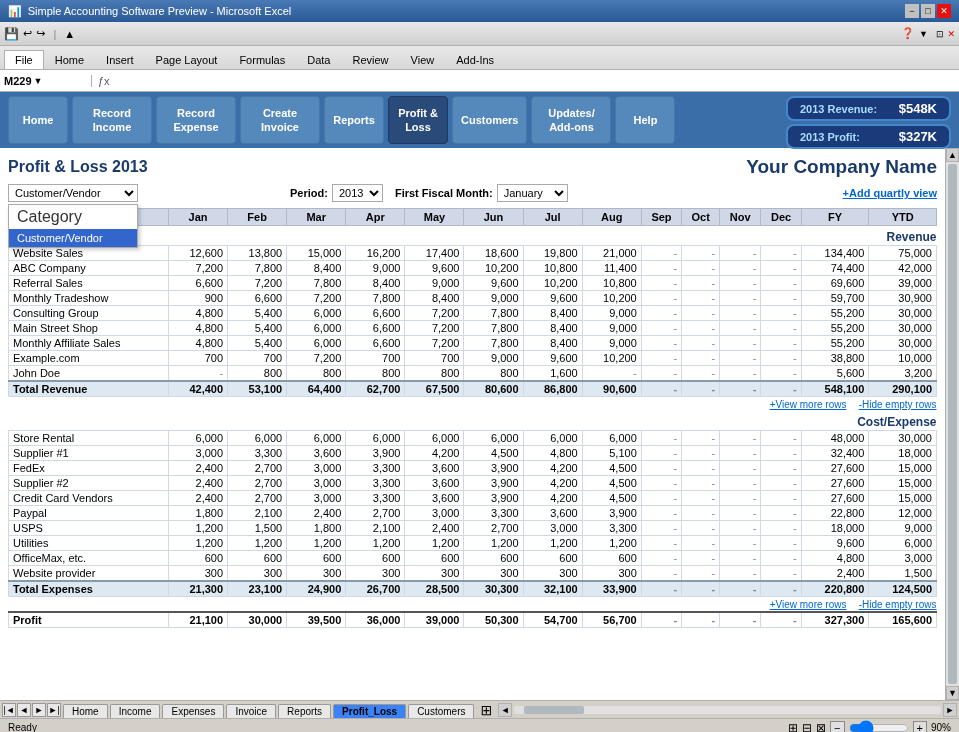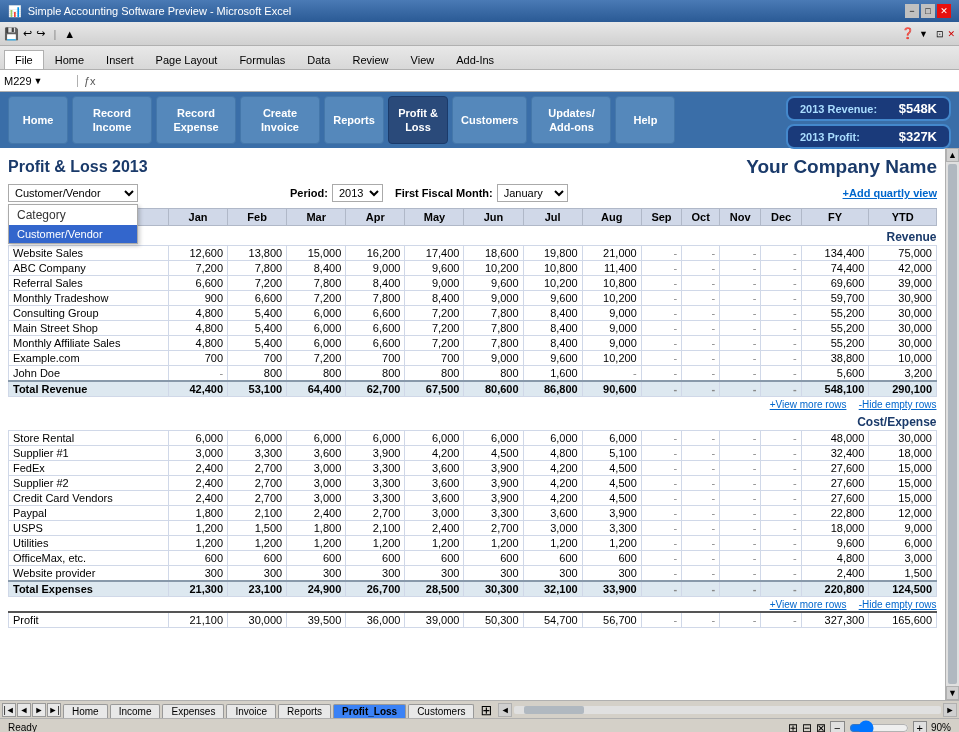--- a/index.html
+++ b/index.html
@@ -16,21 +16,21 @@
     
     .quick-access { background: linear-gradient(to bottom, #e8e8e8, #d0d0d0); height: 24px; display: flex; align-items: center; padding: 0 4px; border-bottom: 1px solid #b0b0b0; gap: 4px; }
 
     
     .ribbon-tabs { background: linear-gradient(to bottom, #e8e8e8, #d8d8d8); height: 24px; display: flex; align-items: flex-end; padding: 0 4px; border-bottom: 1px solid #b0b0b0; }
     .ribbon-tab { padding: 3px 10px; font-size: 11px; cursor: pointer; border: 1px solid transparent; border-bottom: none; }
     .ribbon-tab.active { background: white; border-color: #b0b0b0; border-bottom-color: white; }
 
     
     .formula-bar { background: white; height: 22px; display: flex; align-items: center; border-bottom: 1px solid #b0b0b0; }
-    .cell-ref { width: 78px; border-right: 1px solid #b0b0b0; padding: 0 4px; font-size: 11px; display: flex; align-items: center; }
+    .cell-ref { width: 92px; border-right: 1px solid #b0b0b0; padding: 0 4px; font-size: 11px; display: flex; align-items: center; font-weight: bold; }
     .formula-input { flex: 1; font-size: 11px; padding: 0 4px; }
 
     
     .app-toolbar { background: #3a6ea8; height: 56px; display: flex; align-items: stretch; padding: 4px 8px; gap: 4px; }
     .nav-btn { background: #5588bb; color: white; border: 1px solid #4477aa; border-radius: 4px; padding: 4px 8px; cursor: pointer; font-size: 11px; font-weight: bold; display: flex; flex-direction: column; align-items: center; justify-content: center; min-width: 60px; text-align: center; line-height: 1.3; }
     .nav-btn.active { background: #2a4a7a; border-color: #1a3a6a; }
     .nav-btn-wide { min-width: 80px; }
 
     
     .metric-boxes { display: flex; flex-direction: column; gap: 3px; margin-left: auto; }
@@ -48,21 +48,21 @@
     .filter-select { border: 1px solid #aaa; font-size: 11px; padding: 1px 2px; background: white; }
     .dropdown-container { position: relative; }
     .add-view-link { color: #0066cc; text-decoration: underline; cursor: pointer; font-size: 11px; margin-left: auto; }
 
     
     .data-table { width: 100%; border-collapse: collapse; font-size: 11px; }
     .data-table th { background: #d0d8e8; border: 1px solid #b0b8c8; padding: 2px 4px; text-align: center; font-weight: bold; }
     .data-table td { border: 1px solid #d0d8e8; padding: 1px 4px; text-align: right; }
     .data-table td.label-cell { text-align: left; }
     .total-row td { font-weight: bold; background: #dde8f0; border-top: 2px solid #8899aa; }
-    .profit-row td { font-weight: normal; }
+    .profit-row td { font-weight: bold; }
     .view-link { color: #0066cc; text-decoration: underline; cursor: pointer; font-size: 10px; }
     .dash-cell { color: #888; }
     .sheet-tab { padding: 1px 8px; font-size: 10px; cursor: pointer; border: 1px solid #999; border-bottom: none; background: #e8e8e8; margin-right: 2px; border-radius: 2px 2px 0 0; }
     .sheet-tab.active { background: #3b82f6; font-weight: bold; }
     .sheet-nav-btn { width: 14px; height: 14px; border: 1px solid #999; background: #e8e8e8; cursor: pointer; display: flex; align-items: center; justify-content: center; font-size: 9px; }
 
     
     .status-bar { background: #d4d0c8; height: 18px; display: flex; align-items: center; justify-content: space-between; padding: 0 8px; font-size: 10px; border-top: 1px solid #b0b0b0; }
     .status-right { display: flex; align-items: center; gap: 4px; }
 
@@ -154,21 +154,21 @@
     </div>
 
     <div class="filters-row">
       <div class="dropdown-container" style="position:relative;">
         <select class="filter-select" style="min-width:130px;">
           <option>Customer/Vendor</option>
           <option>Category</option>
         </select>
         
         <div style="position:absolute;top:20px;left:0;background:white;border:1px solid #aaa;z-index:100;min-width:130px;box-shadow:2px 2px 4px rgba(0,0,0,0.2);">
-          <div style="padding:3px 8px;font-size:12px;cursor:pointer;color:#333;">Category</div>
+          <div style="padding:3px 8px;font-size:16px;cursor:pointer;color:#333;">Category</div>
           <div style="padding:3px 8px;font-size:11px;cursor:pointer;background:#3366cc;color:white;">Customer/Vendor</div>
         </div>
       </div>
       <div class="filter-group" style="margin-left:140px;">
         <span class="filter-label">Period:</span>
         <select class="filter-select">
           <option>2013</option><option>2012</option><option>2014</option>
         </select>
       </div>
       <div class="filter-group">

